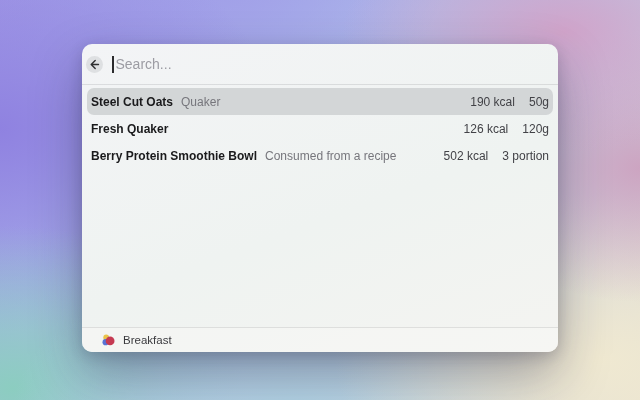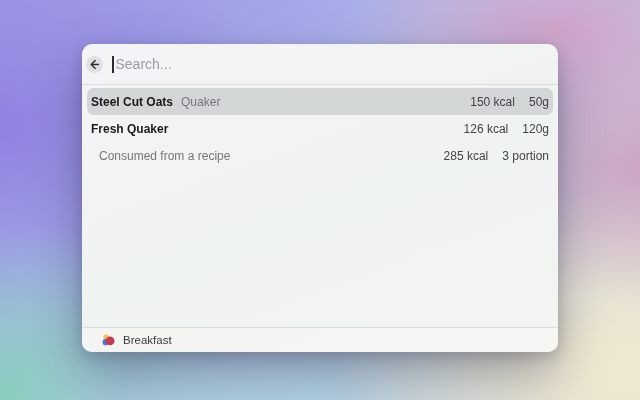--- a/index.html
+++ b/index.html
@@ -123,33 +123,34 @@
     </button>
     <div class="caret"></div>
     <input class="search-input" type="text" placeholder="Search..." style="">
   </div>
 
   <div class="results">
       <div class="row selected">
     <span class="row-name">Steel Cut Oats</span>
     <span class="row-detail">Quaker</span>
     <span class="row-spacer"></span>
-    <span class="row-kcal">150 kcal</span>
+    <span class="row-kcal">190 kcal</span>
     <span class="row-amount">50g</span>
   </div>
       <div class="row">
     <span class="row-name">Fresh Quaker</span>
     <span class="row-spacer"></span>
     <span class="row-kcal">126 kcal</span>
     <span class="row-amount">120g</span>
   </div>
       <div class="row">
+    <span class="row-name">Berry Protein Smoothie Bowl</span>
     <span class="row-detail">Consumed from a recipe</span>
     <span class="row-spacer"></span>
-    <span class="row-kcal">285 kcal</span>
+    <span class="row-kcal">502 kcal</span>
     <span class="row-amount">3 portion</span>
   </div>
     </div>
 
   <div class="main-spacer"></div>
 
   <div class="footer">
     <svg class="meal-icon" viewBox="0 0 13 13">
       <circle cx="4.2" cy="3.4" r="2.9" fill="#e9c44b"></circle>
       <circle cx="3.6" cy="8.2" r="3.1" fill="#5873d6"></circle>

